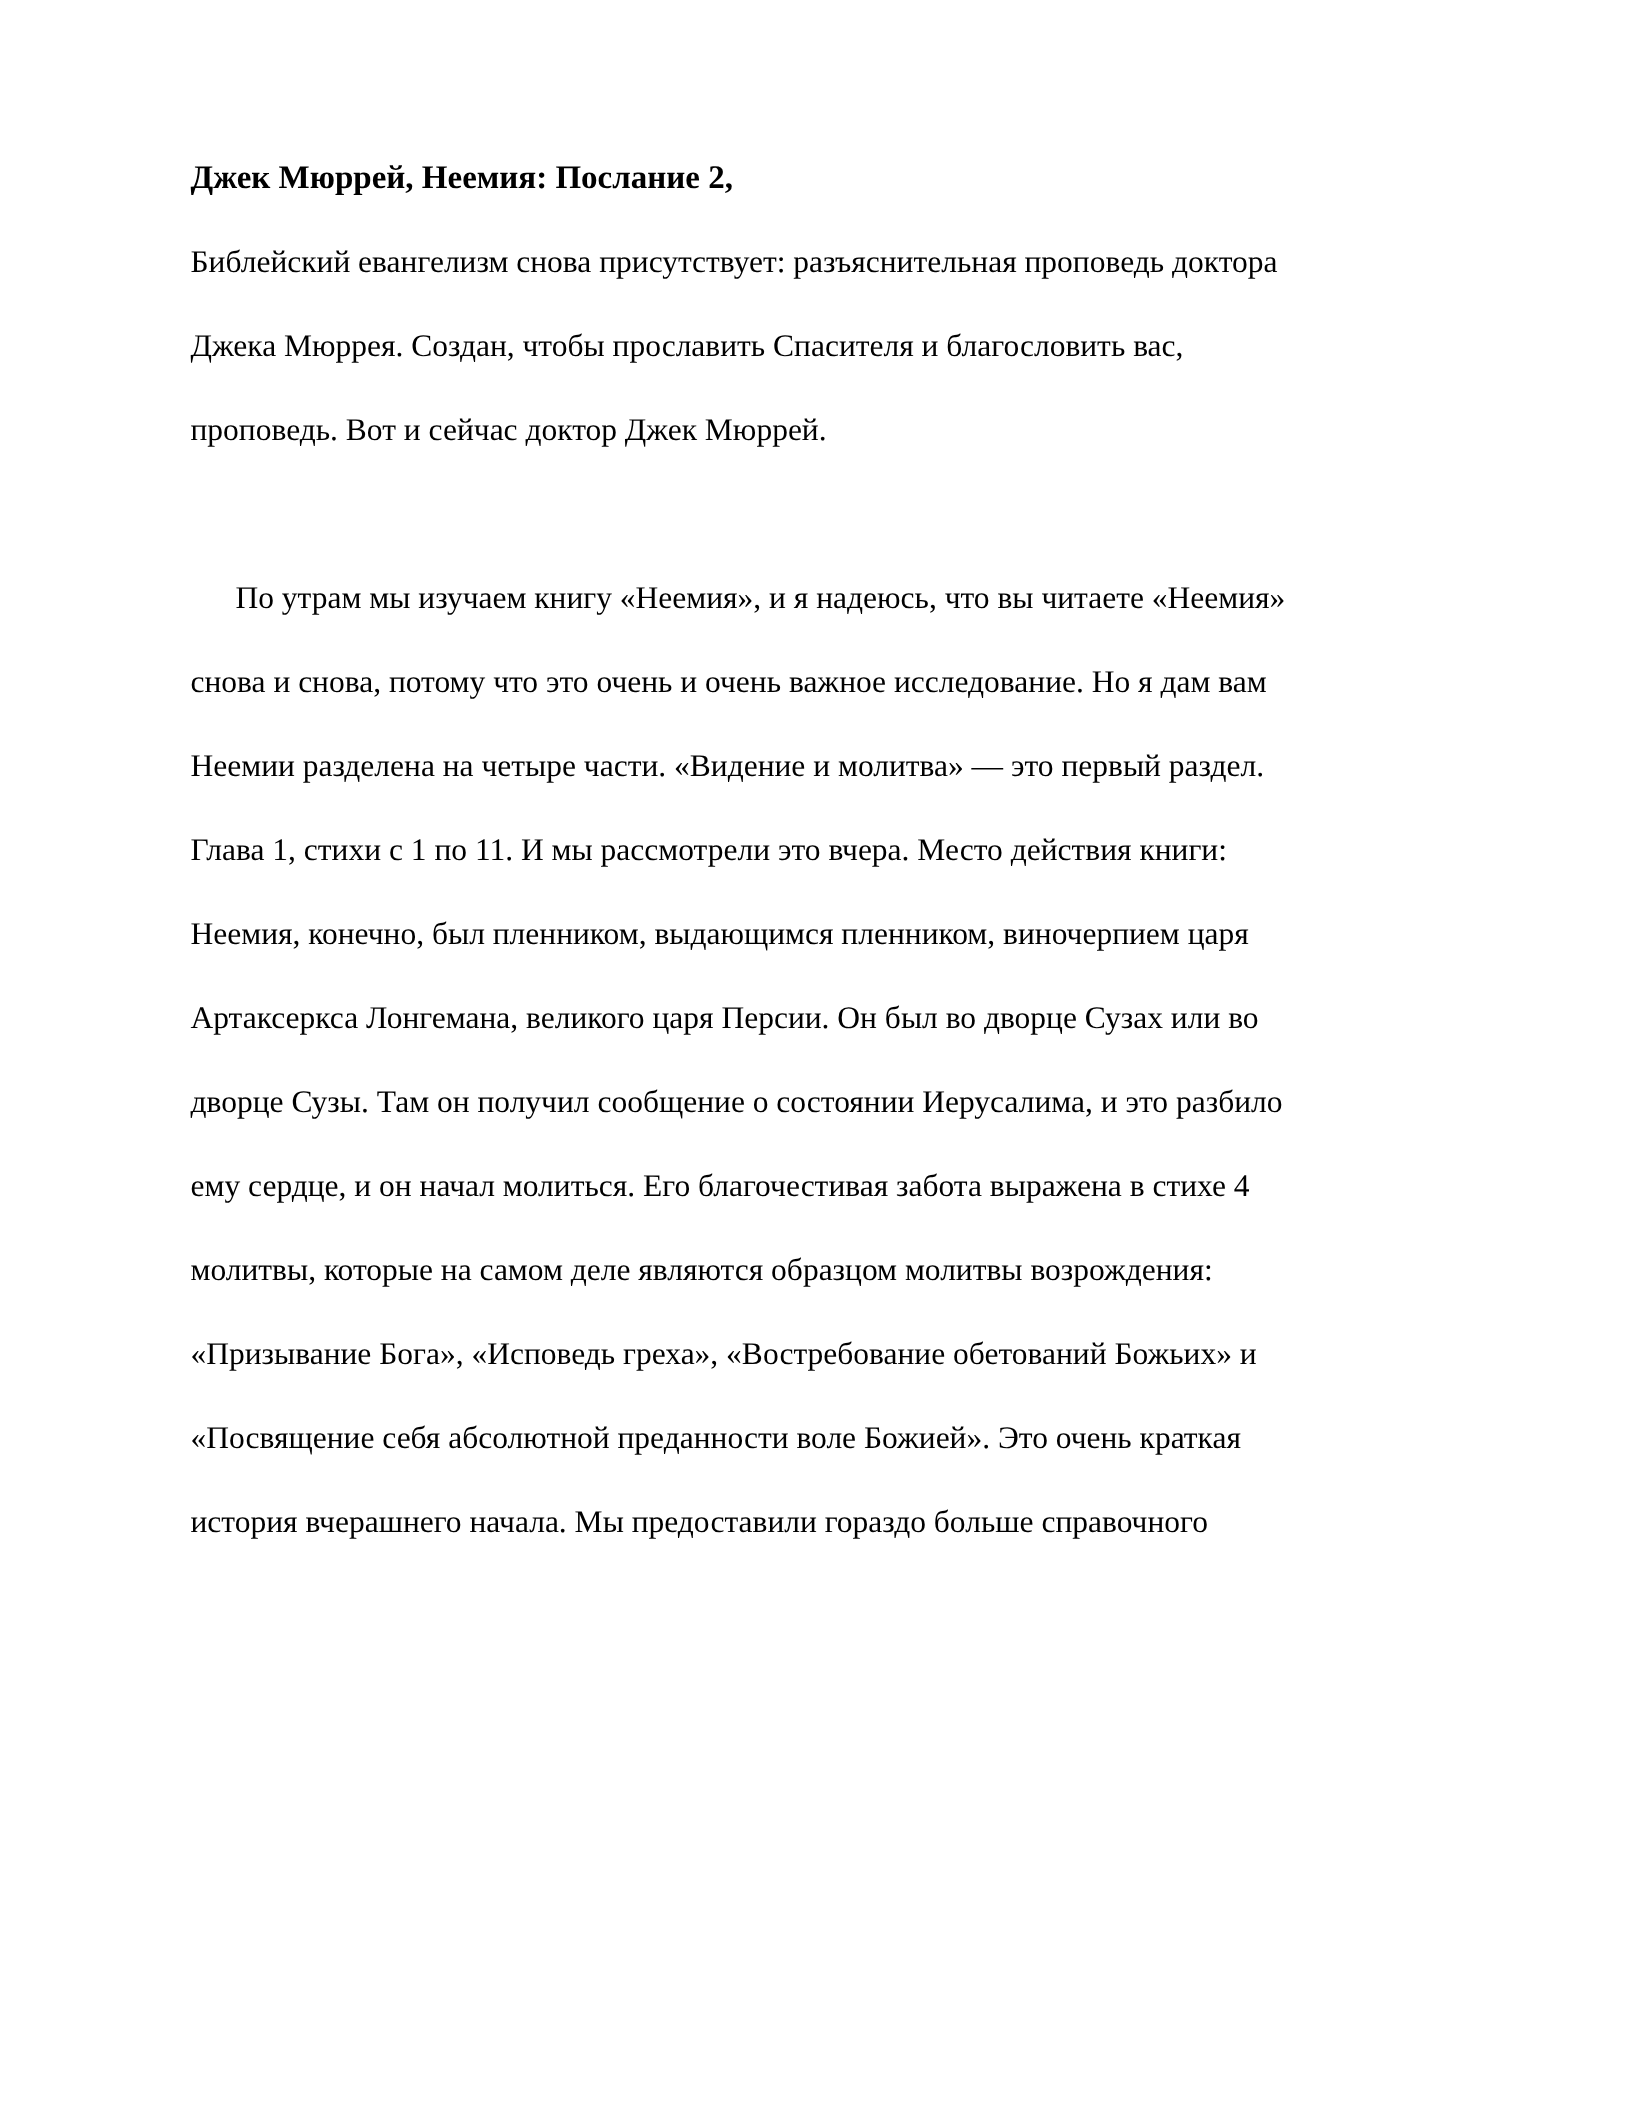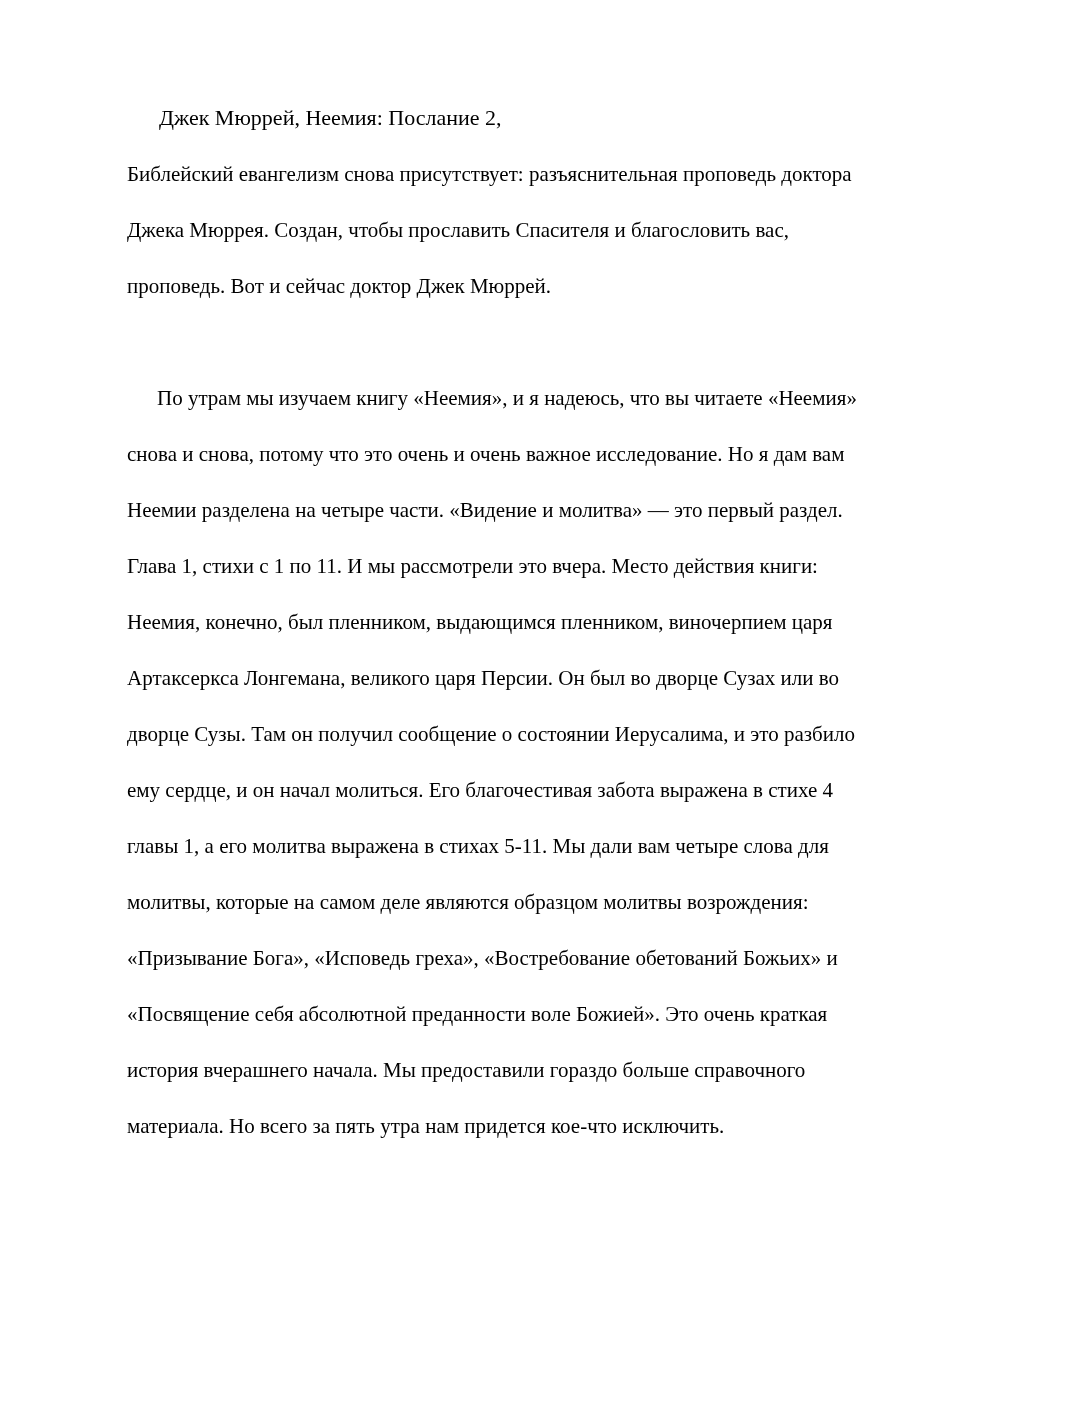--- a/index.html
+++ b/index.html
@@ -23,22 +23,21 @@
   }
   .row {
     height: 56px;
     line-height: 56px;
     white-space: nowrap;
     font-size: 21px;
     color: #000000;
   }
   .row.title {
     font-size: 22px;
-    font-weight: normal;
-    margin-left: 32px;
+    font-weight: bold;
   }
   .row.byline {
     font-size: 19px;
   }
   .row.indent {
     padding-left: 30px;
   }
   .row.empty {
     height: 56px;
   }
@@ -58,21 +57,19 @@
     <div class="row empty"></div>
 
     <div class="row indent">По утрам мы изучаем книгу «Неемия», и я надеюсь, что вы читаете «Неемия»</div>
     <div class="row">снова и снова, потому что это очень и очень важное исследование. Но я дам вам</div>
     <div class="row">Неемии разделена на четыре части. «Видение и молитва» — это первый раздел.</div>
     <div class="row">Глава 1, стихи с 1 по 11. И мы рассмотрели это вчера. Место действия книги:</div>
     <div class="row">Неемия, конечно, был пленником, выдающимся пленником, виночерпием царя</div>
     <div class="row">Артаксеркса Лонгемана, великого царя Персии. Он был во дворце Сузах или во</div>
     <div class="row">дворце Сузы. Там он получил сообщение о состоянии Иерусалима, и это разбило</div>
     <div class="row">ему сердце, и он начал молиться. Его благочестивая забота выражена в стихе 4</div>
-    <div class="row">главы 1, а его молитва выражена в стихах 5-11. Мы дали вам четыре слова для</div>
     <div class="row">молитвы, которые на самом деле являются образцом молитвы возрождения:</div>
     <div class="row">«Призывание Бога», «Исповедь греха», «Востребование обетований Божьих» и</div>
     <div class="row">«Посвящение себя абсолютной преданности воле Божией». Это очень краткая</div>
     <div class="row">история вчерашнего начала. Мы предоставили гораздо больше справочного</div>
-    <div class="row">материала. Но всего за пять утра нам придется кое-что исключить.</div>
 
   </div>
 </div>
 
 </body></html>

